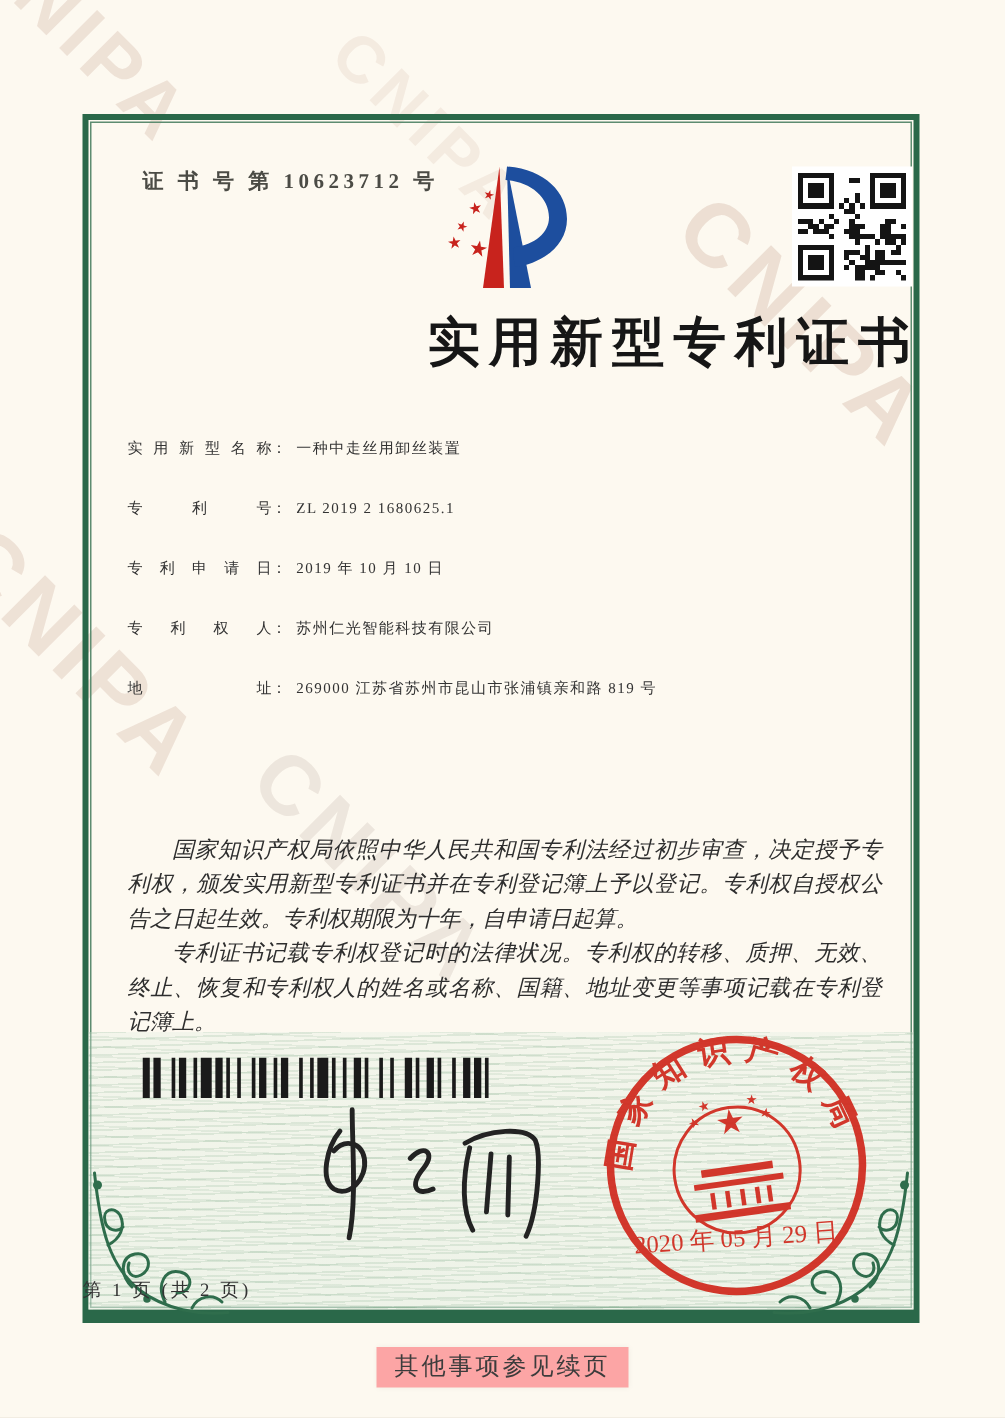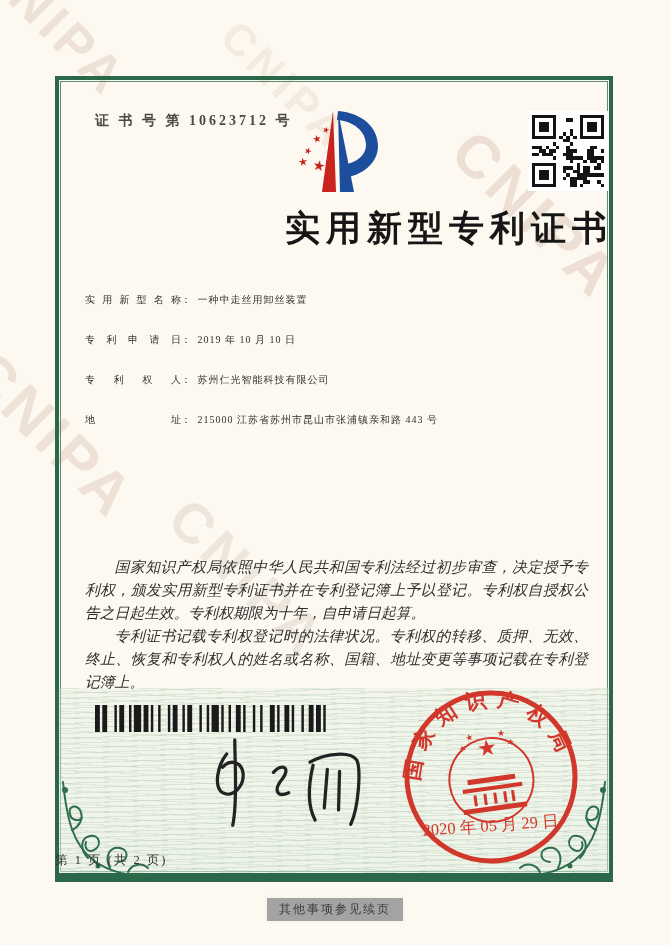--- a/index.html
+++ b/index.html
@@ -47,21 +47,21 @@
   
   .barcode{position:absolute;left:95px;top:705px;width:238px;height:27px;z-index:4;}
   .barcode svg{width:100%;height:100%;display:block;}
   .signer{position:absolute;left:90px;top:762px;z-index:4;color:#1d1d1d;
           font-family:"Liberation Sans","DejaVu Sans",sans-serif;font-size:15.5px;line-height:31px;}
   .signature{position:absolute;left:188px;top:733px;width:178px;height:98px;z-index:4;}
   .seal{position:absolute;left:399px;top:685px;width:184px;height:184px;z-index:5;opacity:.92;}
   .pageinfo{position:absolute;left:55px;width:552px;top:852px;text-align:left;font-size:12.5px;
             letter-spacing:2px;color:#333;z-index:4;}
   .footnote{position:absolute;left:0;width:670px;top:898px;text-align:center;z-index:3;}
-  .footnote span{display:inline-block;background:#a3a3a3;padding:3px 12px;font-size:12px;
+  .footnote span{display:inline-block;background:#fca5a5;padding:3px 12px;font-size:16px;
                  letter-spacing:2px;color:#3c3c3c;box-shadow:0 0 4px rgba(0,0,0,.05);}
 </style>
 </head>
 <body>
 
 <div class="page">
 
   <div class="wm wm1">CNIPA</div>
   <div class="wm wm2">CNIPA</div>
   <div class="wm wm3">CNIPA</div>
@@ -314,30 +314,34 @@
   </div>
 
   <div class="title">实用新型专利证书</div>
 
   <div class="fields">
     <div class="frow">
       <span class="flabel">实用新型名称</span><span class="fcolon">：</span>
       <span class="fvalue">一种中走丝用卸丝装置</span>
     </div>
     <div class="frow">
+      <span class="flabel">专利号</span><span class="fcolon">：</span>
+      <span class="fvalue">ZL 2019 2 1680625.1</span>
+    </div>
+    <div class="frow">
       <span class="flabel">专利申请日</span><span class="fcolon">：</span>
       <span class="fvalue">2019 年 10 月 10 日</span>
     </div>
     <div class="frow">
       <span class="flabel">专利权人</span><span class="fcolon">：</span>
       <span class="fvalue">苏州仁光智能科技有限公司</span>
     </div>
     <div class="frow">
       <span class="flabel">地址</span><span class="fcolon">：</span>
-      <span class="fvalue">215000 江苏省苏州市昆山市张浦镇亲和路 443 号</span>
+      <span class="fvalue">269000 江苏省苏州市昆山市张浦镇亲和路 819 号</span>
     </div>
   </div>
 
   <div class="body-text">
     <p>国家知识产权局依照中华人民共和国专利法经过初步审查，决定授予专利权，颁发实用新型专利证书并在专利登记簿上予以登记。专利权自授权公告之日起生效。专利权期限为十年，自申请日起算。</p>
     <p>专利证书记载专利权登记时的法律状况。专利权的转移、质押、无效、终止、恢复和专利权人的姓名或名称、国籍、地址变更等事项记载在专利登记簿上。</p>
   </div>
 
   <div class="barcode">
       <svg id="bcsvg" preserveAspectRatio="none" viewBox="0 0 98 27">

